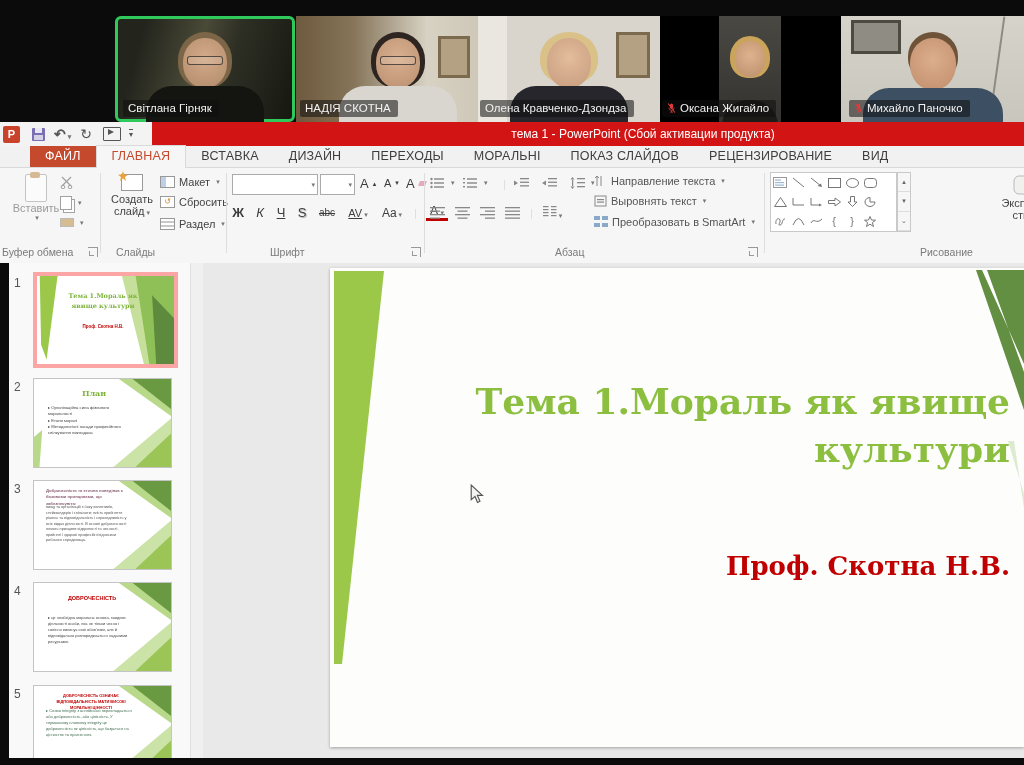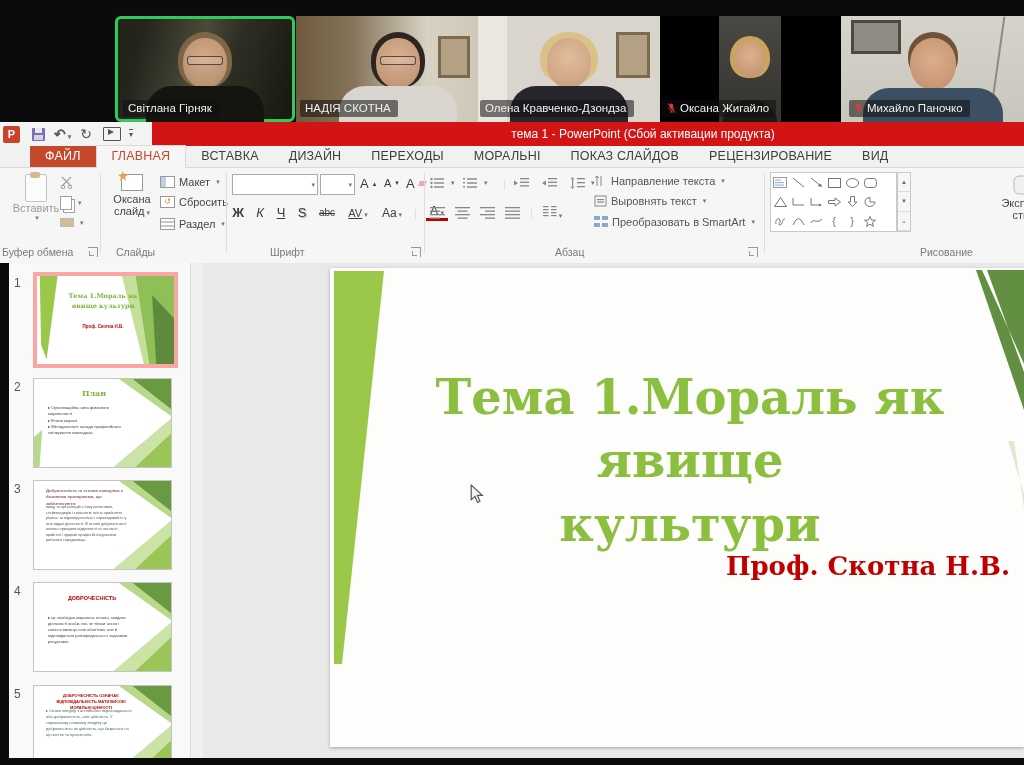--- a/index.html
+++ b/index.html
@@ -70,22 +70,22 @@
   #panel-scroll{left:190px;top:263px;width:12px;height:502px;background:#f0f0f0;border-left:1px solid #e0e0e0;border-right:1px solid #dcdcdc;}
   #canvas{left:203px;top:263px;width:821px;height:502px;background:#e9e9e9;}
   .thumb{position:absolute;left:33px;width:137px;height:88px;background:#fff;border:1px solid #c4c4c4;overflow:hidden;}
   .thumb.sel{border:4px solid #fca5a5;}
   .tnum{position:absolute;left:14px;font-size:12px;color:#555;}
   .fz{position:absolute;left:0;top:0;width:100%;height:100%;}
   .black-left{left:0;top:263px;width:9px;height:502px;background:#0b0b0b;}
   .black-bottom{left:0;top:758px;width:1024px;height:7px;background:#0b0b0b;}
 
   #slide{left:330px;top:268px;width:694px;height:479px;background:#fdfdfc;box-shadow:0 1px 3px rgba(0,0,0,.3);overflow:hidden;}
-  .slide-title{position:absolute;right:14px;top:98px;width:640px;text-align:center;
-               font-family:"DejaVu Serif",serif;font-weight:bold;color:#8cbf3f;font-size:48px;line-height:1.32;}
+  .slide-title{position:absolute;right:14px;top:110px;width:640px;text-align:right;
+               font-family:"DejaVu Serif",serif;font-weight:bold;color:#8cbf3f;font-size:36px;line-height:1.32;}
   .slide-author{position:absolute;right:14px;top:283px;width:400px;text-align:right;
                font-family:"DejaVu Serif",serif;font-weight:bold;color:#c00000;font-size:26px;}
 
   .mini-title{font-family:"DejaVu Serif",serif;font-weight:bold;color:#7fb43c;}
   .mini-red{color:#c00000;font-weight:bold;}
 </style>
 </head>
 <body>
 
 <div class="abs" id="video-strip">
@@ -220,21 +220,21 @@
   <div class="glabel" style="left:2px;width:92px;">Буфер обмена</div>
   <div class="launcher" style="left:88px;"></div>
   <div class="gdiv" style="left:100px;"></div>
 
   <div class="bigbtn" style="left:106px;top:6px;width:52px;">
     <div style="width:20px;height:15px;background:#fff;border:1px solid #999;position:relative;margin-bottom:2px;">
       <svg width="10" height="10" viewBox="0 0 10 10" style="position:absolute;left:-4px;top:-4px;">
           <path d="M5 0 L6.2 3.5 L10 3.8 L7 6 L8 10 L5 7.6 L2 10 L3 6 L0 3.8 L3.8 3.5 Z" fill="#e8a33d"></path>
         </svg>
     </div>
-    <span>Оксана</span>
+    <span>Создать</span>
     <span><span>слайд</span><span class="caret">▾</span></span>
   </div>
   <div class="srow" style="left:160px;top:8px;">
     <span style="width:13px;height:10px;border:1px solid #999;background:linear-gradient(90deg,#bcd0e8 40%,#fff 40%);display:inline-block;"></span>
     <span class="smalllbl">Макет</span>
       <span class="caret">▾</span>
   </div>
   <div class="srow" style="left:160px;top:28px;">
     <span style="width:13px;height:10px;border:1px solid #999;background:#fff;display:inline-block;color:#d98b2a;font-size:8px;line-height:9px;text-align:center;">↺</span>
     <span class="smalllbl">Сбросить</span>

